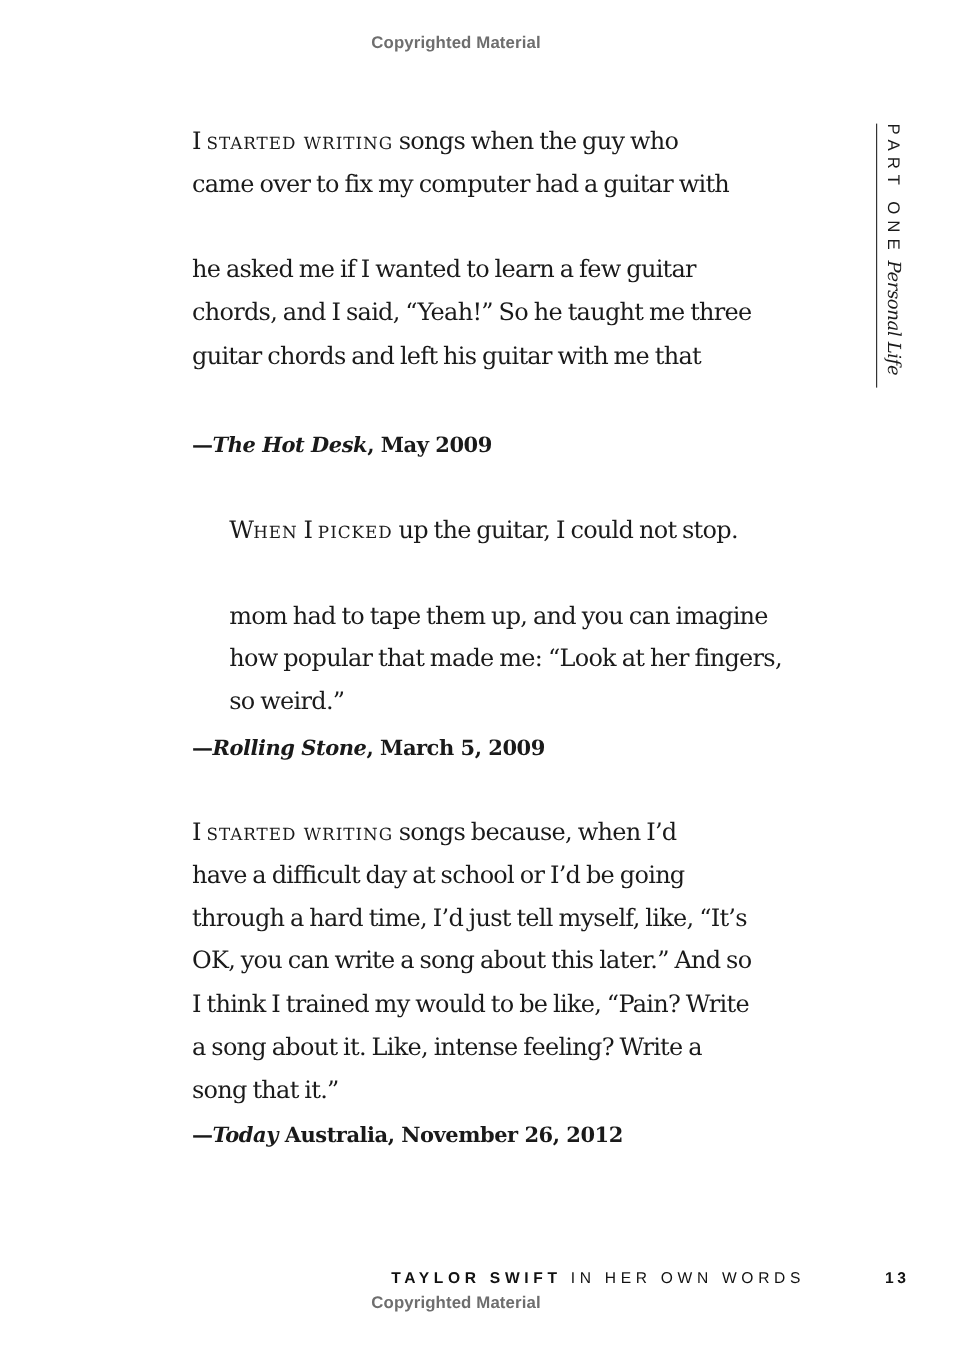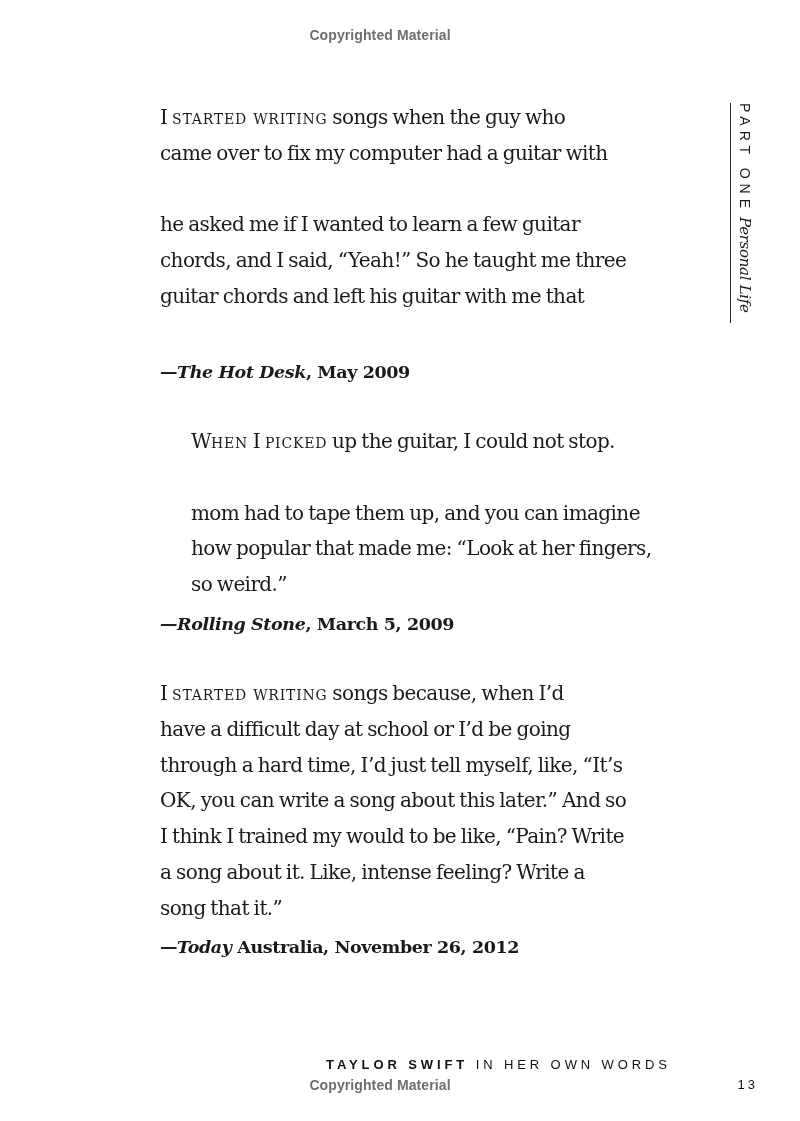--- a/index.html
+++ b/index.html
@@ -46,21 +46,21 @@
   .side-label .part { font-family: "Liberation Sans", sans-serif; letter-spacing: 5px; font-size: 14px; }
   .side-label .section { font-style: italic; letter-spacing: -0.3px; margin-left: 4px; }
 
   .footer {
     position: absolute; top: 1057px; left: 326px; width: 432px; height: 20px;
     font-family: "Liberation Sans", sans-serif; font-size: 13px; letter-spacing: 3.9px;
     white-space: nowrap; color: #111;
   }
   .footer .author { font-weight: bold; }
   .footer .rest { font-weight: normal; text-align: right; }
-  .footer .page { position: absolute; right: 0; top: 0; font-weight: normal; letter-spacing: 3px; margin-top: 20px; }
+  .footer .page { position: absolute; right: 0; top: 0; font-weight: bold; letter-spacing: 3px; }
 </style>
 </head>
 <body>
 
 <div class="watermark wm-top">Copyrighted Material</div>
 
 <div class="side-tab"></div>
 <div class="side-label">
   <span class="part">PART ONE</span><span class="section">Personal Life</span>
 </div>

